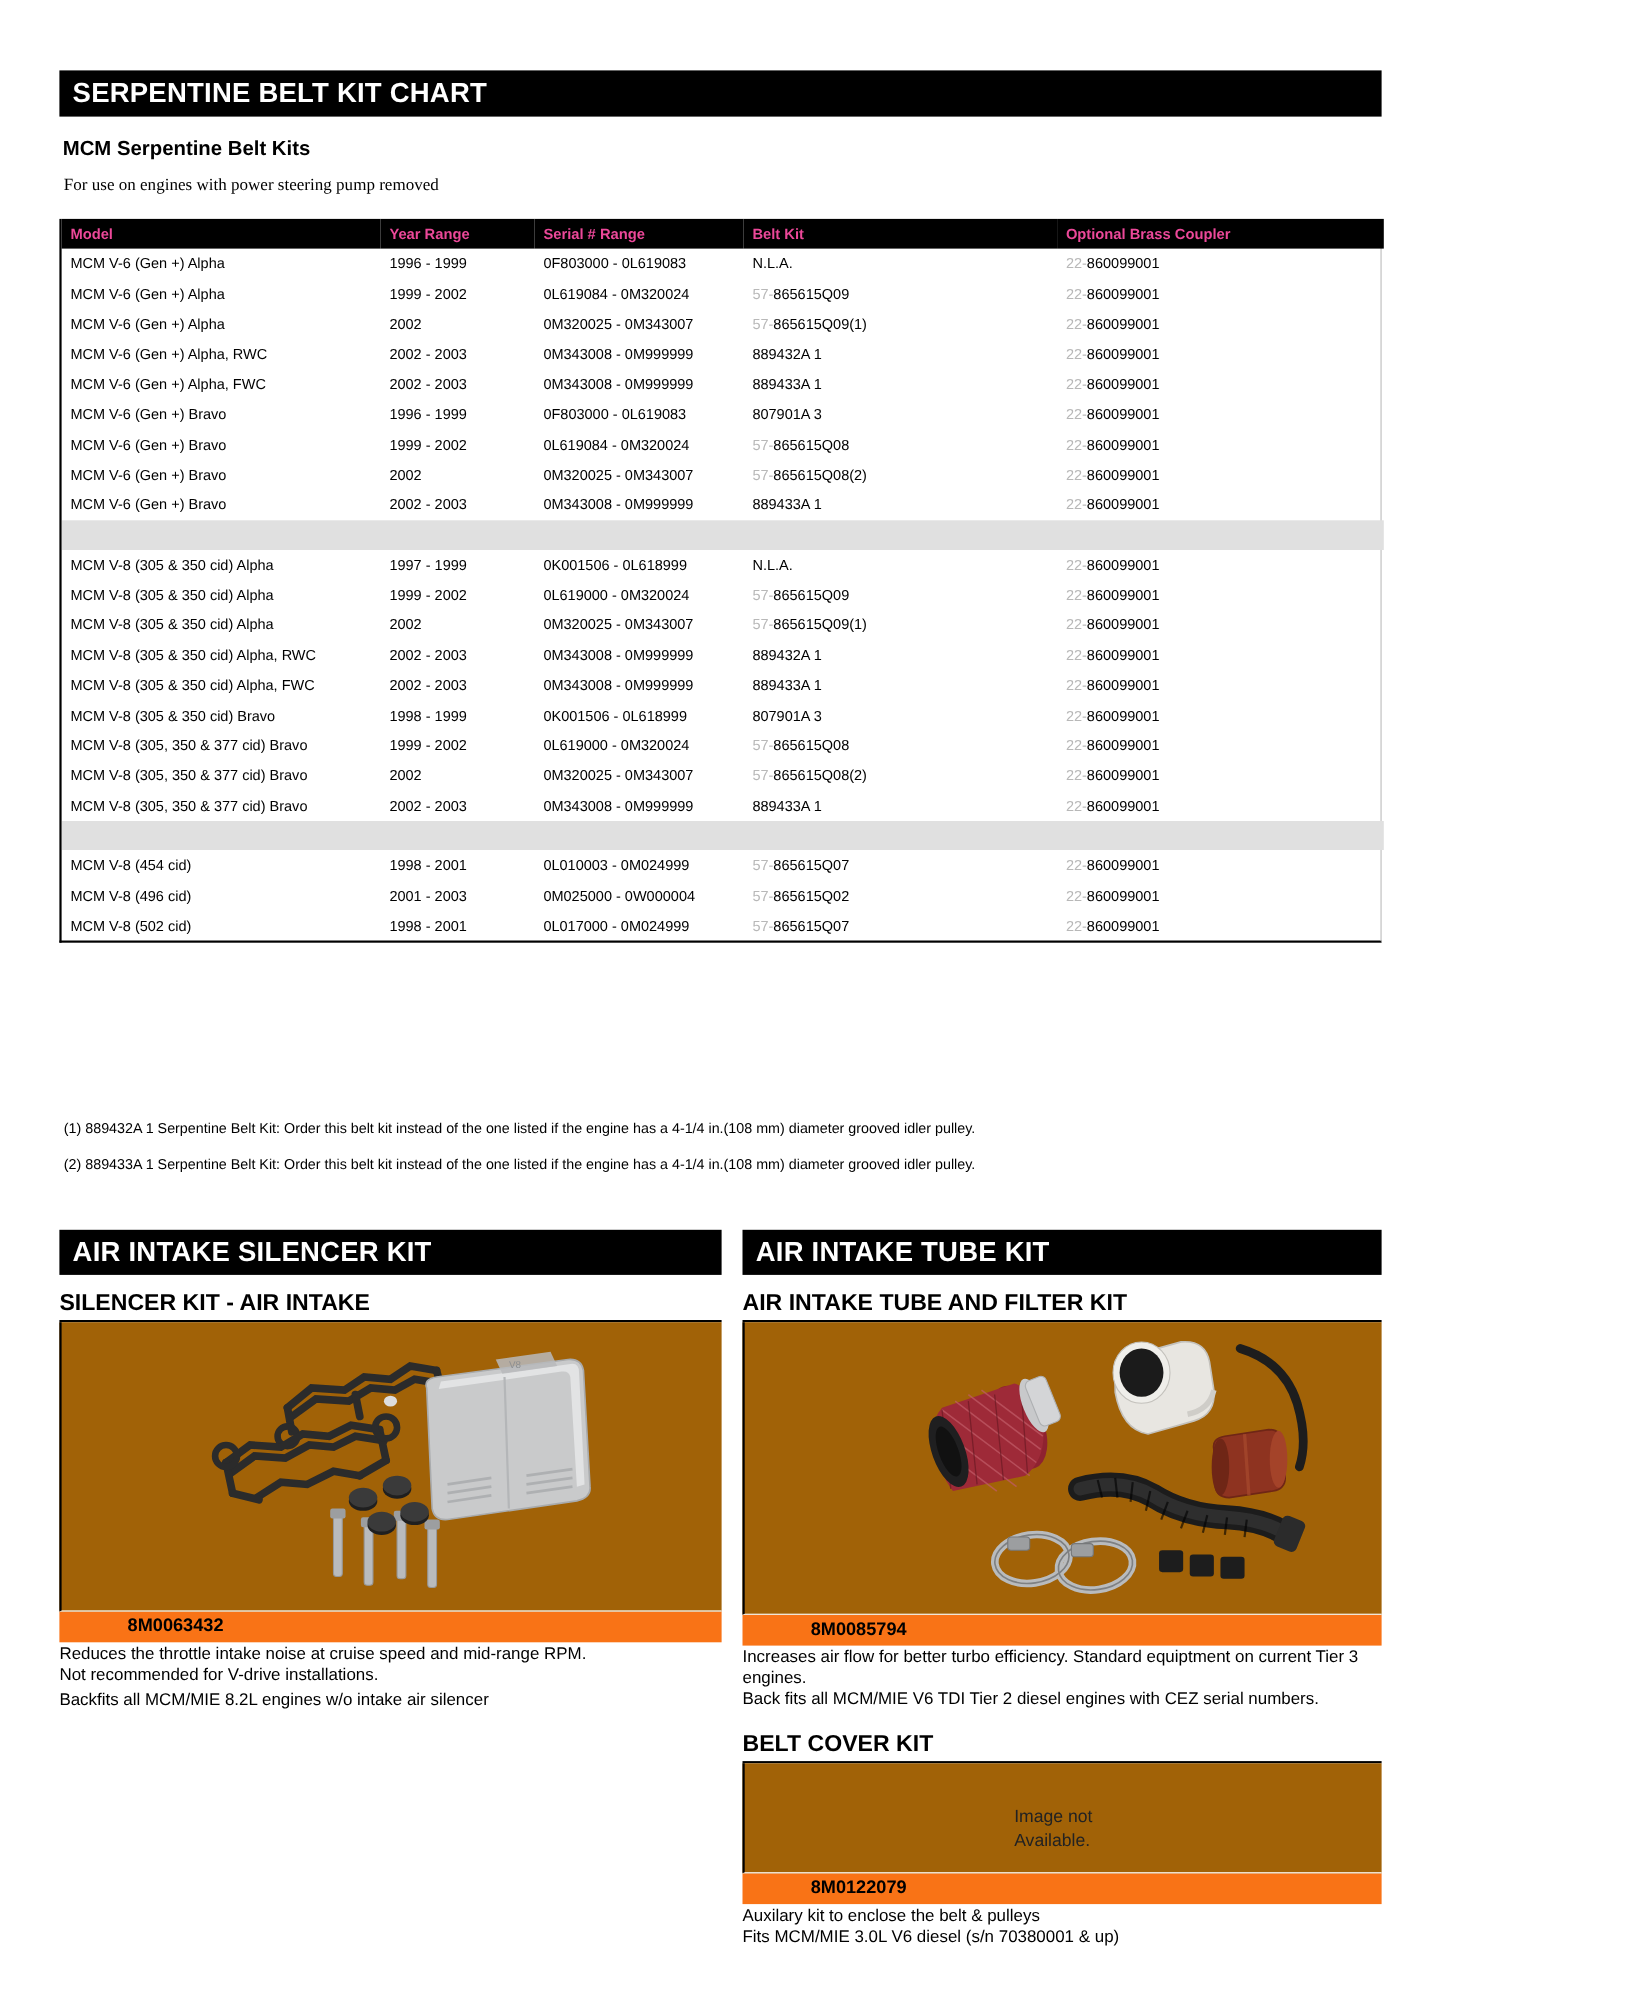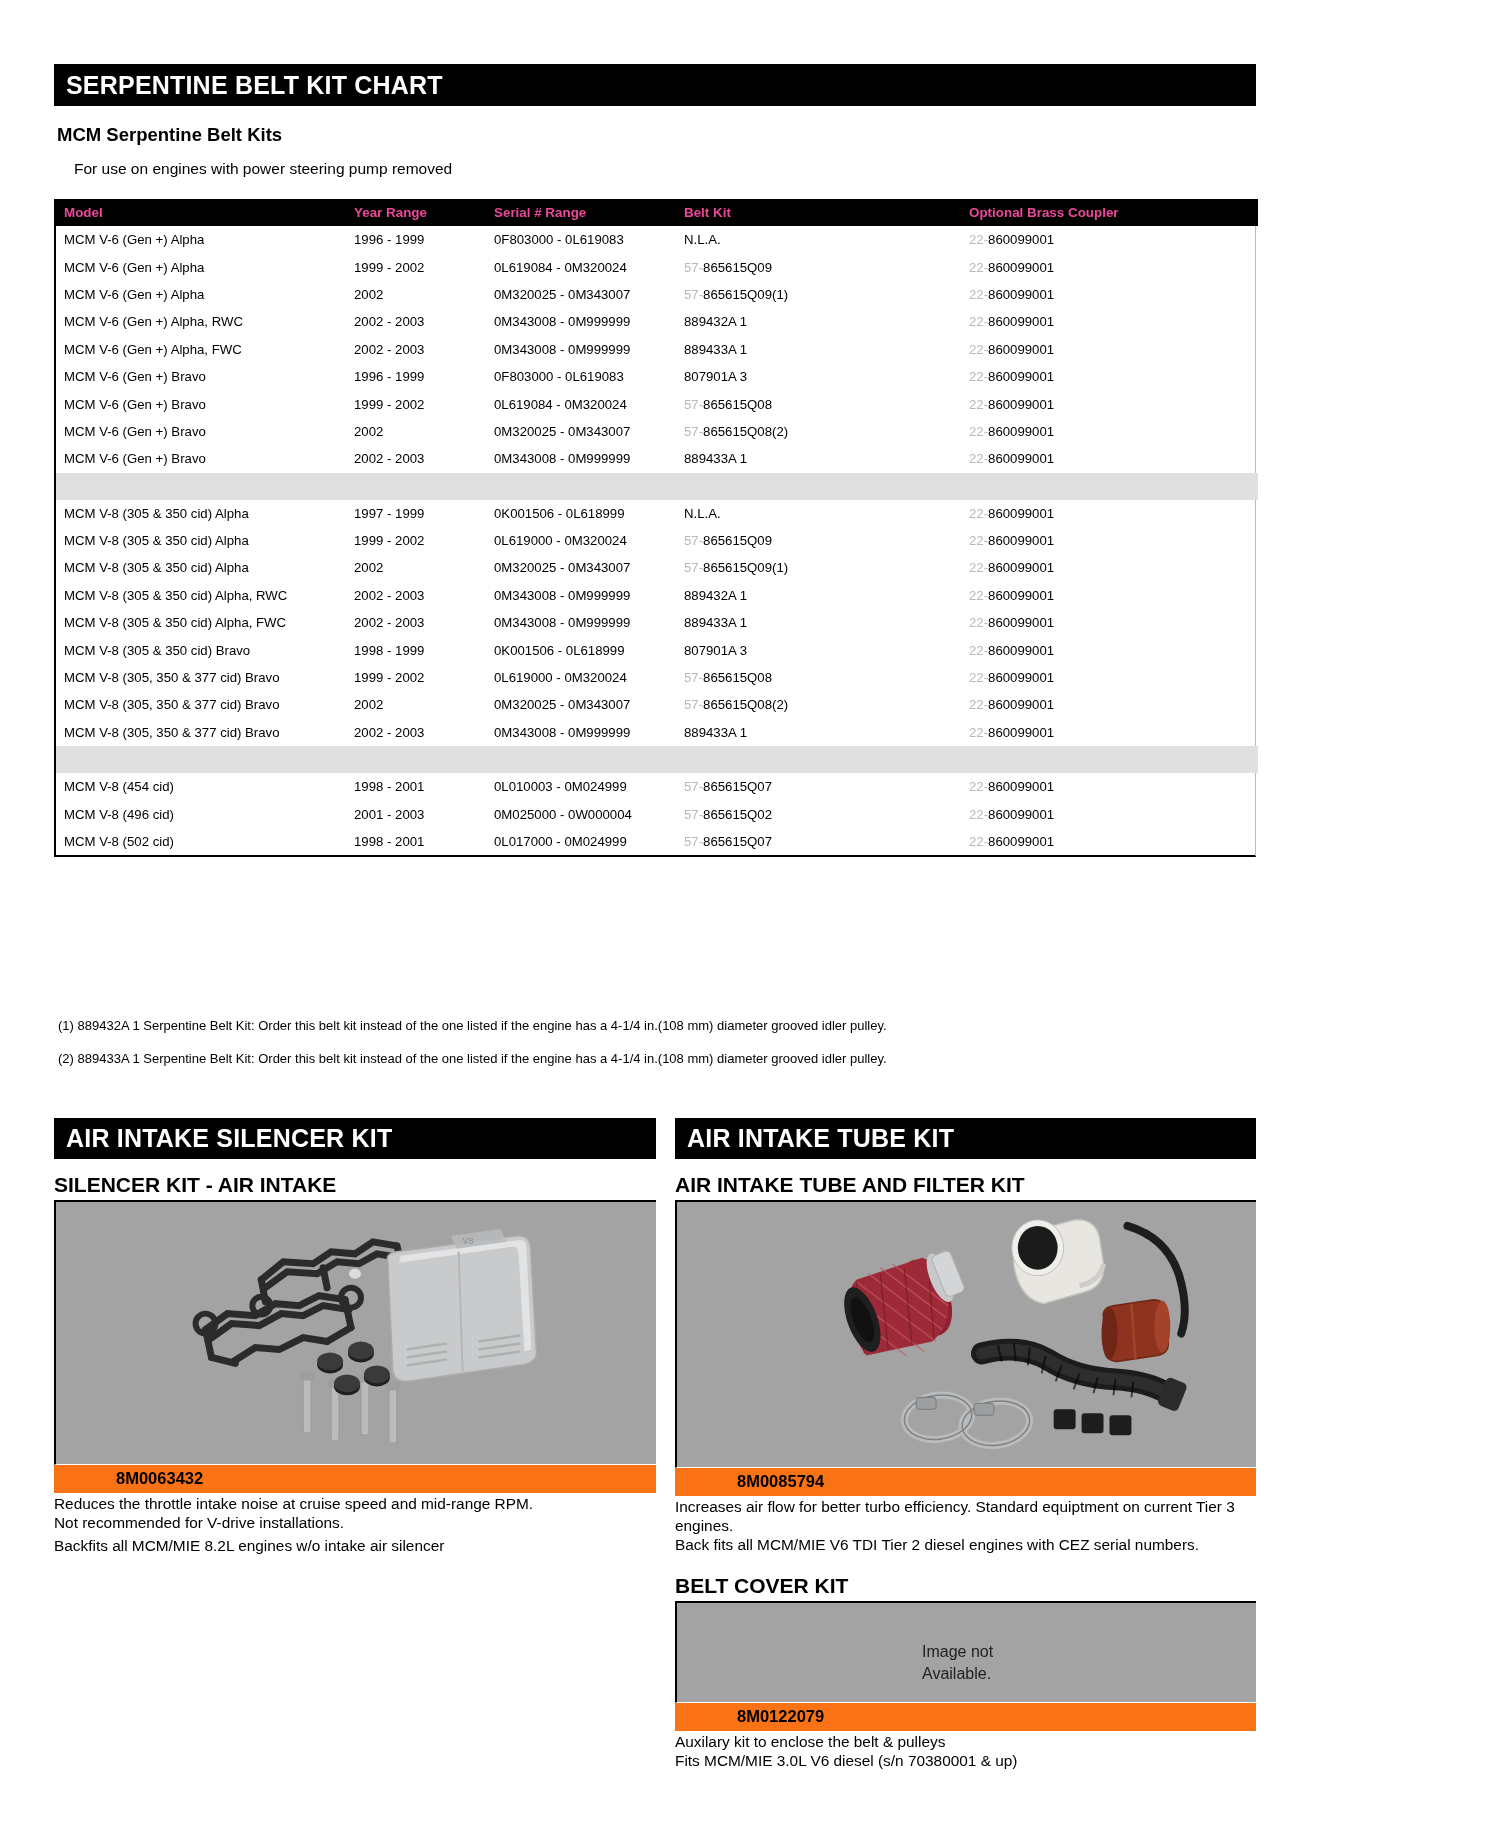--- a/index.html
+++ b/index.html
@@ -34,22 +34,23 @@
   }
 
   
   .sub-title {
     position: absolute;
     left: 57px; top: 124px;
     font-size: 18.5px; font-weight: bold;
   }
   .sub-note {
     position: absolute;
-    left: 74px; top: 160px;
+    left: 58px; top: 160px;
     font-size: 15.5px;
+    font-family: Liberation Serif, serif;
   }
 
   
   .table-wrap {
     position: absolute;
     left: 54px; top: 199px;
     width: 1202px;
     border-left: 2px solid #000;
     border-right: 1px solid #bbb;
     border-bottom: 2px solid #000;
@@ -111,21 +112,21 @@
     font-weight: bold;
     border-bottom: 2px solid #000;
     padding-bottom: 3px;
     margin-bottom: 0;
   }
   .photo-box {
     border-left: 2px solid #000;
     border-bottom: 1px solid #fff;
     height: 263px;
     position: relative;
-    background: #a3a3a3;
+    background: #a16207;
     overflow: hidden;
   }
   .photo-box.tall { height: 266px; }
   .photo-box.short { height: 100px; }
 
   .partnum-bar {
     background: #f97316;
     font-weight: bold;
     font-size: 16.5px;
     padding: 4px 0 5px 62px;

